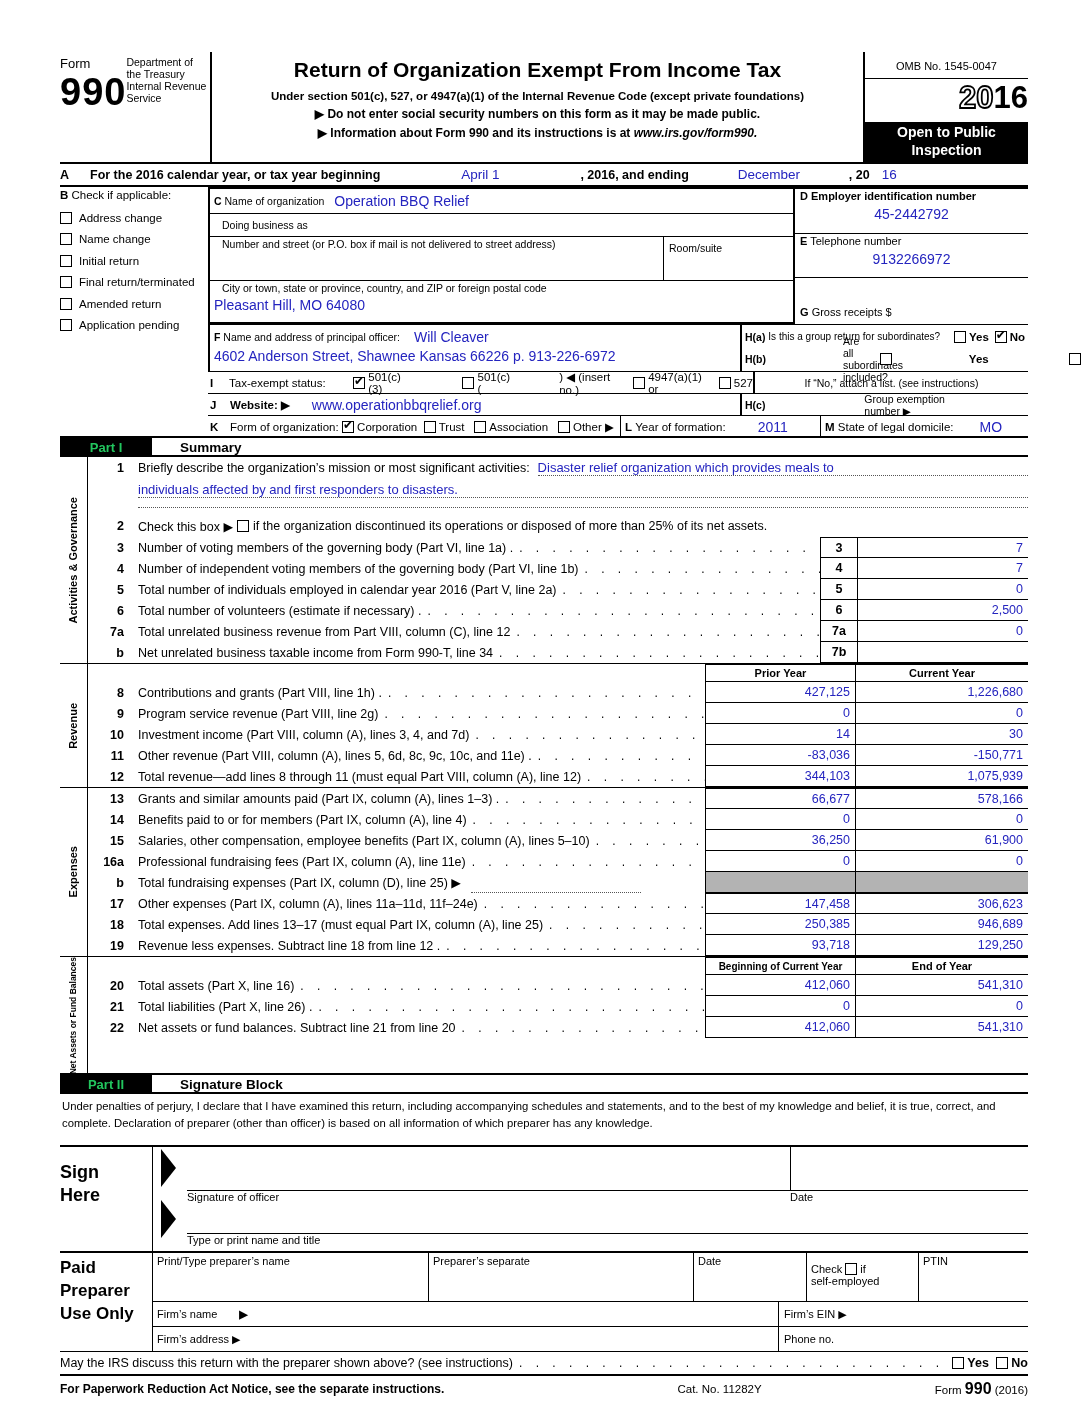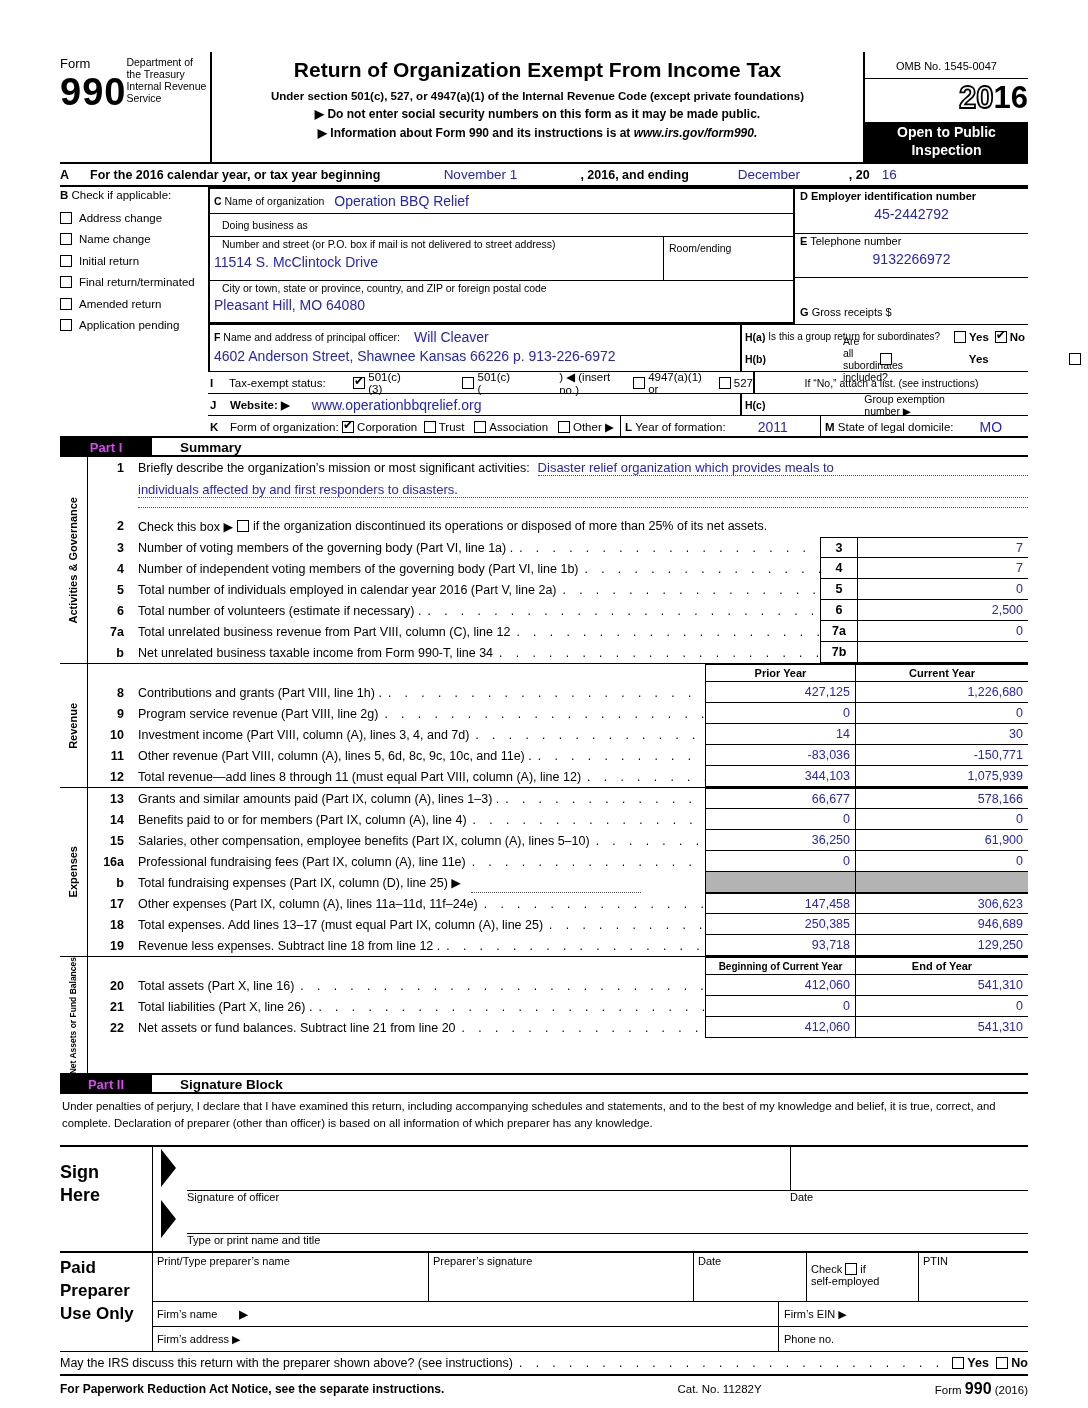--- a/index.html
+++ b/index.html
@@ -56,21 +56,21 @@
   .drow { border-bottom:1.5px solid #000; padding:1px 5px; }
 
   
   .fh-left { flex:1; border-left:2px solid #000; padding:1px 4px; }
   .hcol { width:288px; border-left:2px solid #000; padding:0 3px; font-size:10.5px; }
   .ijk { border-top:1.5px solid #000; height:22px; font-size:11.5px; align-items:center; }
   .ijk .lt { width:22px; font-weight:bold; padding-left:2px; }
 
   
   .band { display:flex; align-items:stretch; border-top:2.5px solid #000; border-bottom:2.5px solid #000; height:21px; margin-top:-1px; }
-  .band .tab { background:#000; color:#d946ef; font-weight:bold; width:92px; text-align:center; font-size:13px; padding-top:2px; }
+  .band .tab { background:#000; color:#22c55e; font-weight:bold; width:92px; text-align:center; font-size:13px; padding-top:2px; }
   .band .btitle { font-weight:bold; font-size:13.5px; padding:2px 0 0 28px; }
 
   
   .grp { display:flex; }
   .grp + .grp { border-top:1.5px solid #000; }
   .vcol { width:28px; border-right:1.5px solid #000; display:flex; align-items:center; justify-content:center; }
   .vlab { writing-mode:vertical-rl; transform:rotate(180deg); font-weight:bold; font-size:11px; text-align:center; line-height:1.05; }
   .vlab.small { font-size:8.5px; }
   .gbody { flex:1; min-width:0; }
   .srow { display:flex; align-items:center; height:21px; font-size:12.5px; }
@@ -134,21 +134,21 @@
       <div class="openbox">
         <div>Open to Public</div>
         <div>Inspection</div>
       </div>
     </div>
   </div>
 
   <div class="fx rowA">
     <span class="lt">A</span>
     <span class="b">For the 2016 calendar year, or tax year beginning</span>
-    <span class="blank-val" style="width:200px;text-align:center;">November 1</span>
+    <span class="blank-val" style="width:200px;text-align:center;">April 1</span>
     <span class="b">, 2016, and ending</span>
     <span class="blank-val" style="width:160px;text-align:center;">December</span>
     <span class="b">, 20</span>
     <span class="blank-val" style="padding-left:12px;">16</span>
   </div>
 
   <div class="fx">
 
     <div class="bcol">
       <div class="bhead"><span class="b">B</span>
@@ -187,24 +187,23 @@
             <span>Name of organization</span></span>
             <span class="bl" style="font-size:14px;padding-left:10px;">Operation BBQ Relief</span>
           </div>
           <div class="crow fx ac" style="height:23px;">
             <span class="sm" style="padding-left:8px;">Doing business as</span>
             <span class="f1"></span>
           </div>
           <div class="crow fx" style="height:44px;padding:0;border-bottom:1.5px solid #000;">
             <div class="f1" style="padding:1px 4px;">
               <div class="sm" style="padding-left:8px;">Number and street (or P.O. box if mail is not delivered to street address)</div>
-              <div class="bl" style="font-size:14px;margin-top:4px;">11514 S. McClintock Drive</div>
             </div>
             <div style="width:130px;border-left:1.5px solid #000;padding:1px 5px;">
-              <span class="sm">Room/ending</span>
+              <span class="sm">Room/suite</span>
               <span></span>
             </div>
           </div>
           <div style="height:41px;padding:1px 4px;">
             <div class="sm" style="padding-left:8px;">City or town, state or province, country, and ZIP or foreign postal code</div>
             <div class="bl" style="font-size:14px;margin-top:3px;">Pleasant Hill, MO 64080</div>
           </div>
         </div>
 
         <div class="dcol">
@@ -619,21 +618,21 @@
 
   <div class="prepblk">
     <div class="plabel">
       <div>Paid</div>
       <div>Preparer</div>
       <div>Use Only</div>
     </div>
     <div class="pmain">
       <div class="prow1">
         <div style="width:275px;"><span>Print/Type preparer’s name</span></div>
-        <div class="blc" style="width:265px;"><span>Preparer’s signature</span></div>
+        <div class="blc" style="width:265px;"><span>Preparer’s separate</span></div>
         <div class="blc" style="width:113px;"><span>Date</span></div>
         <div class="blc" style="width:112px;padding-top:10px;">
           <span>Check</span>
           <span class="cb"></span>
           <span>if</span>
           <div>self-employed</div>
         </div>
         <div class="blc f1"><span>PTIN</span></div>
       </div>
       <div class="prow23">

